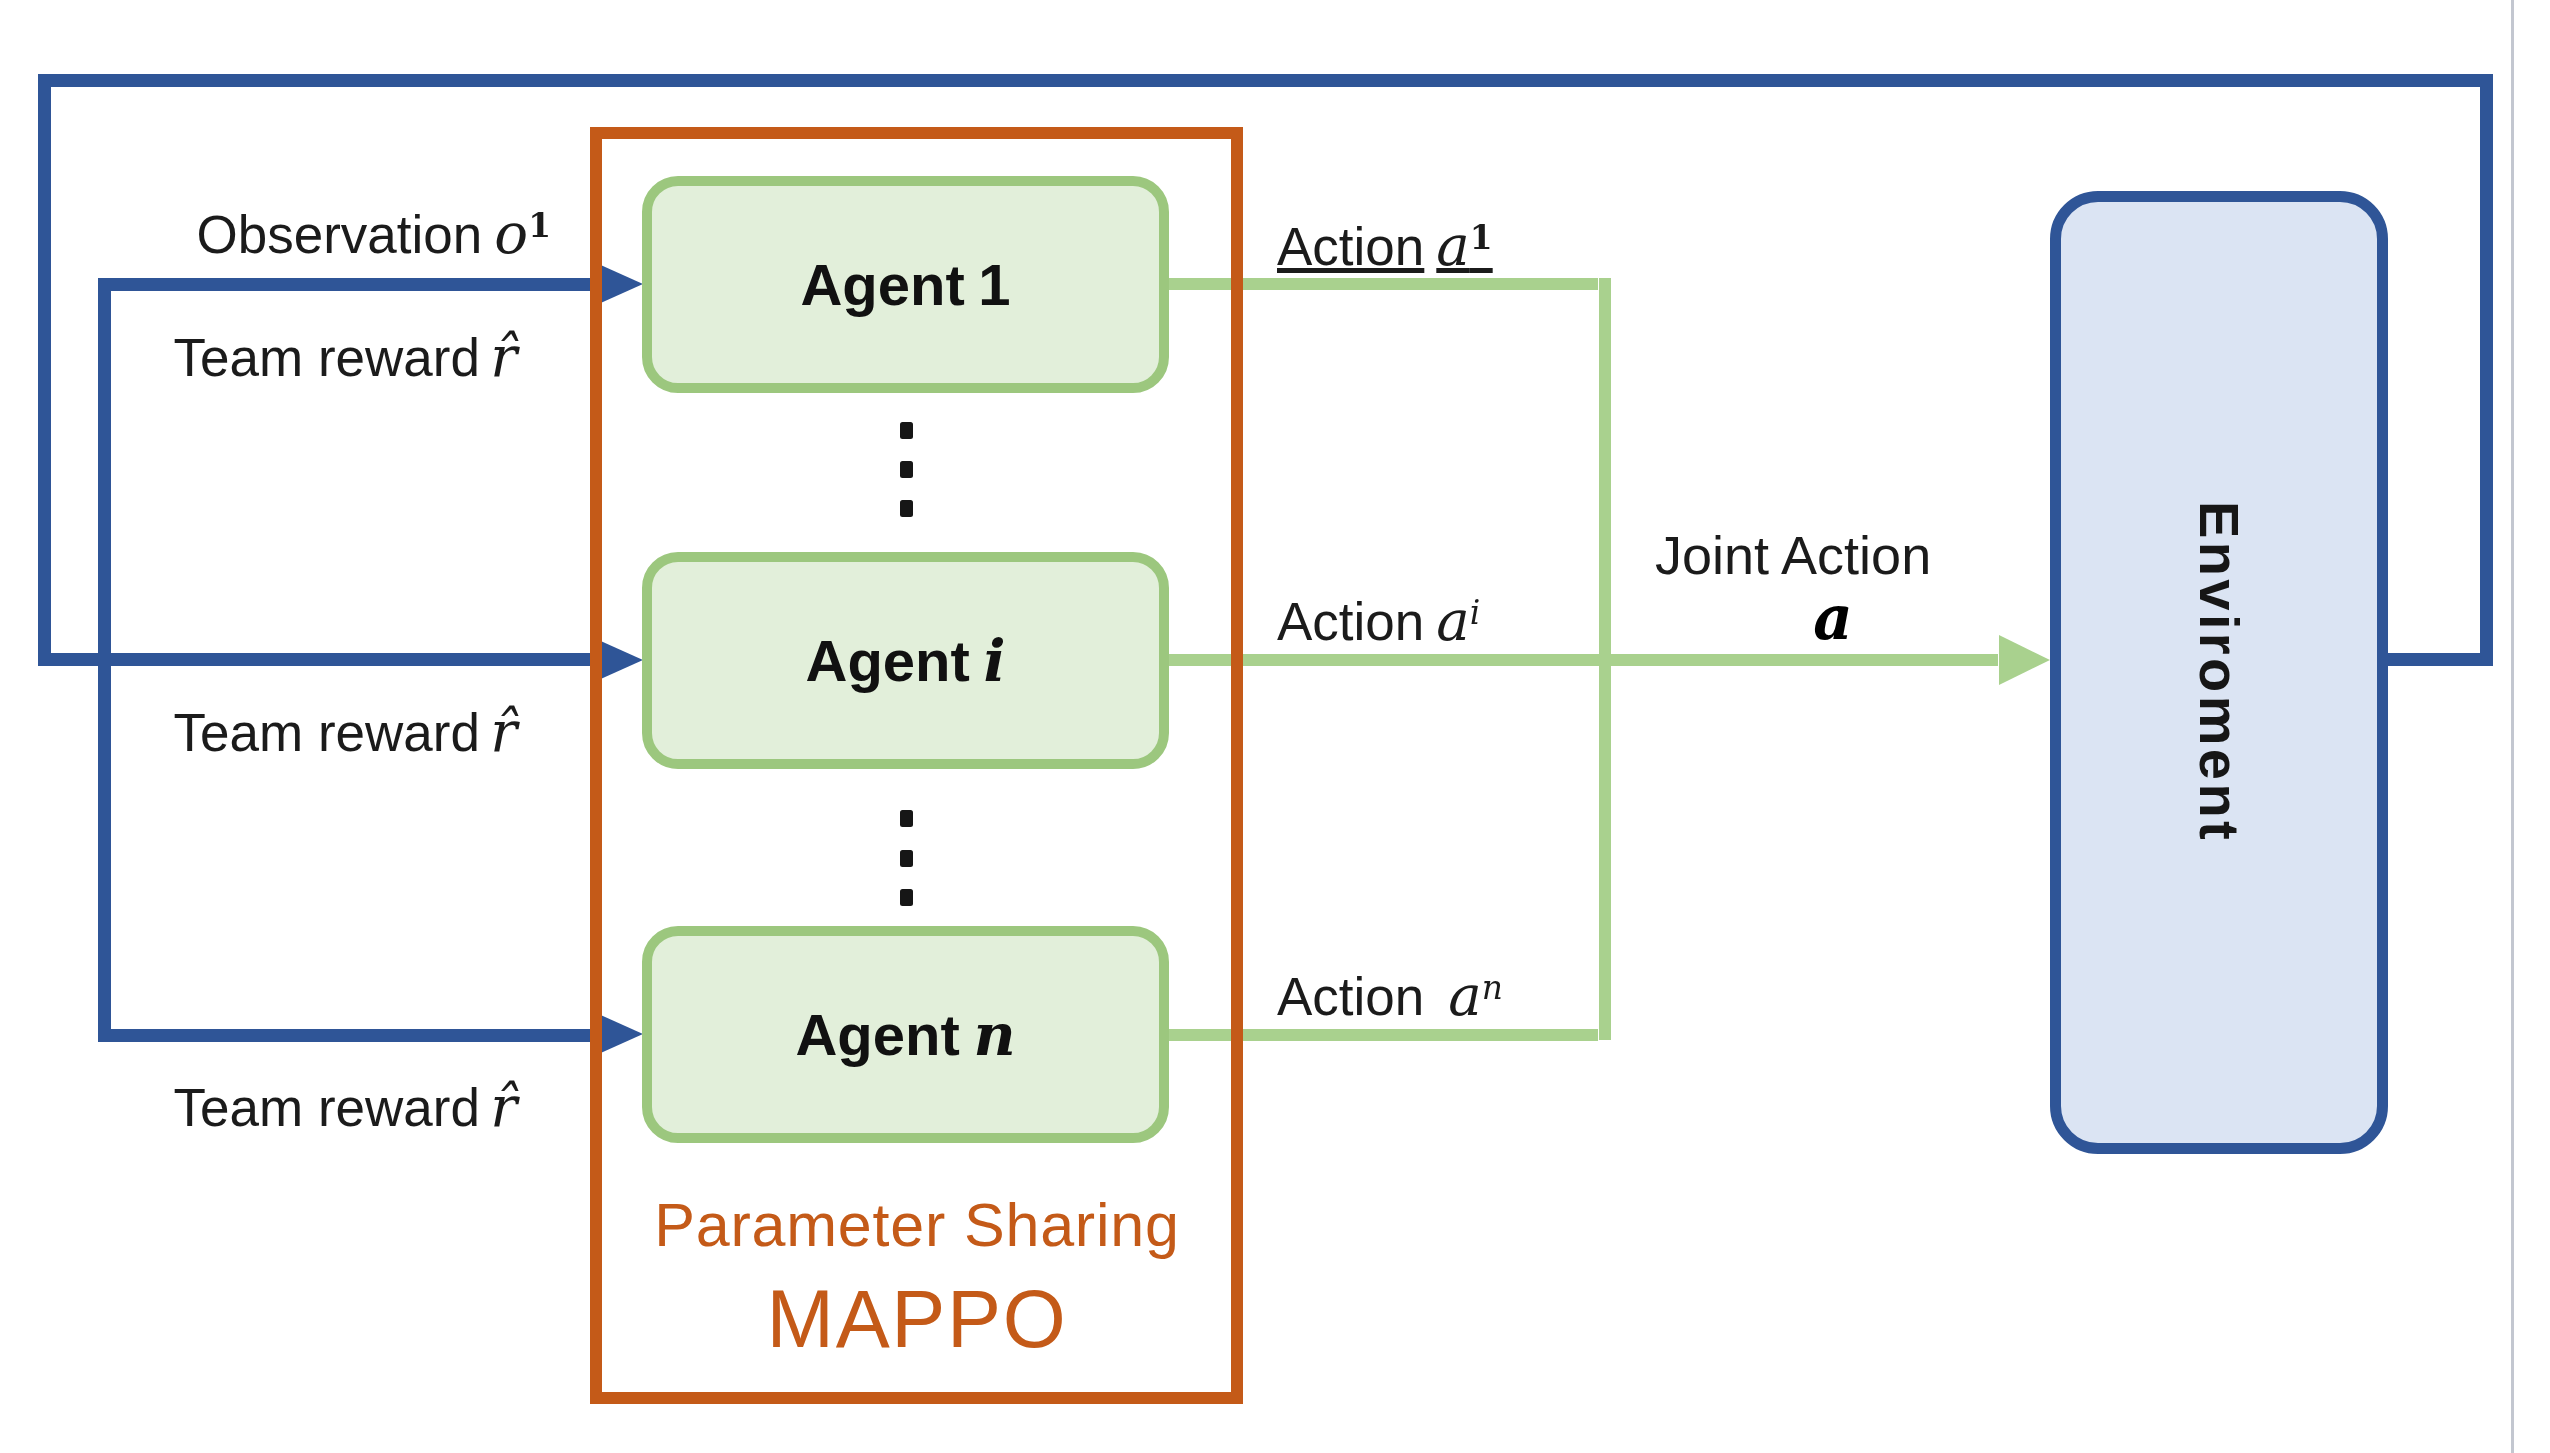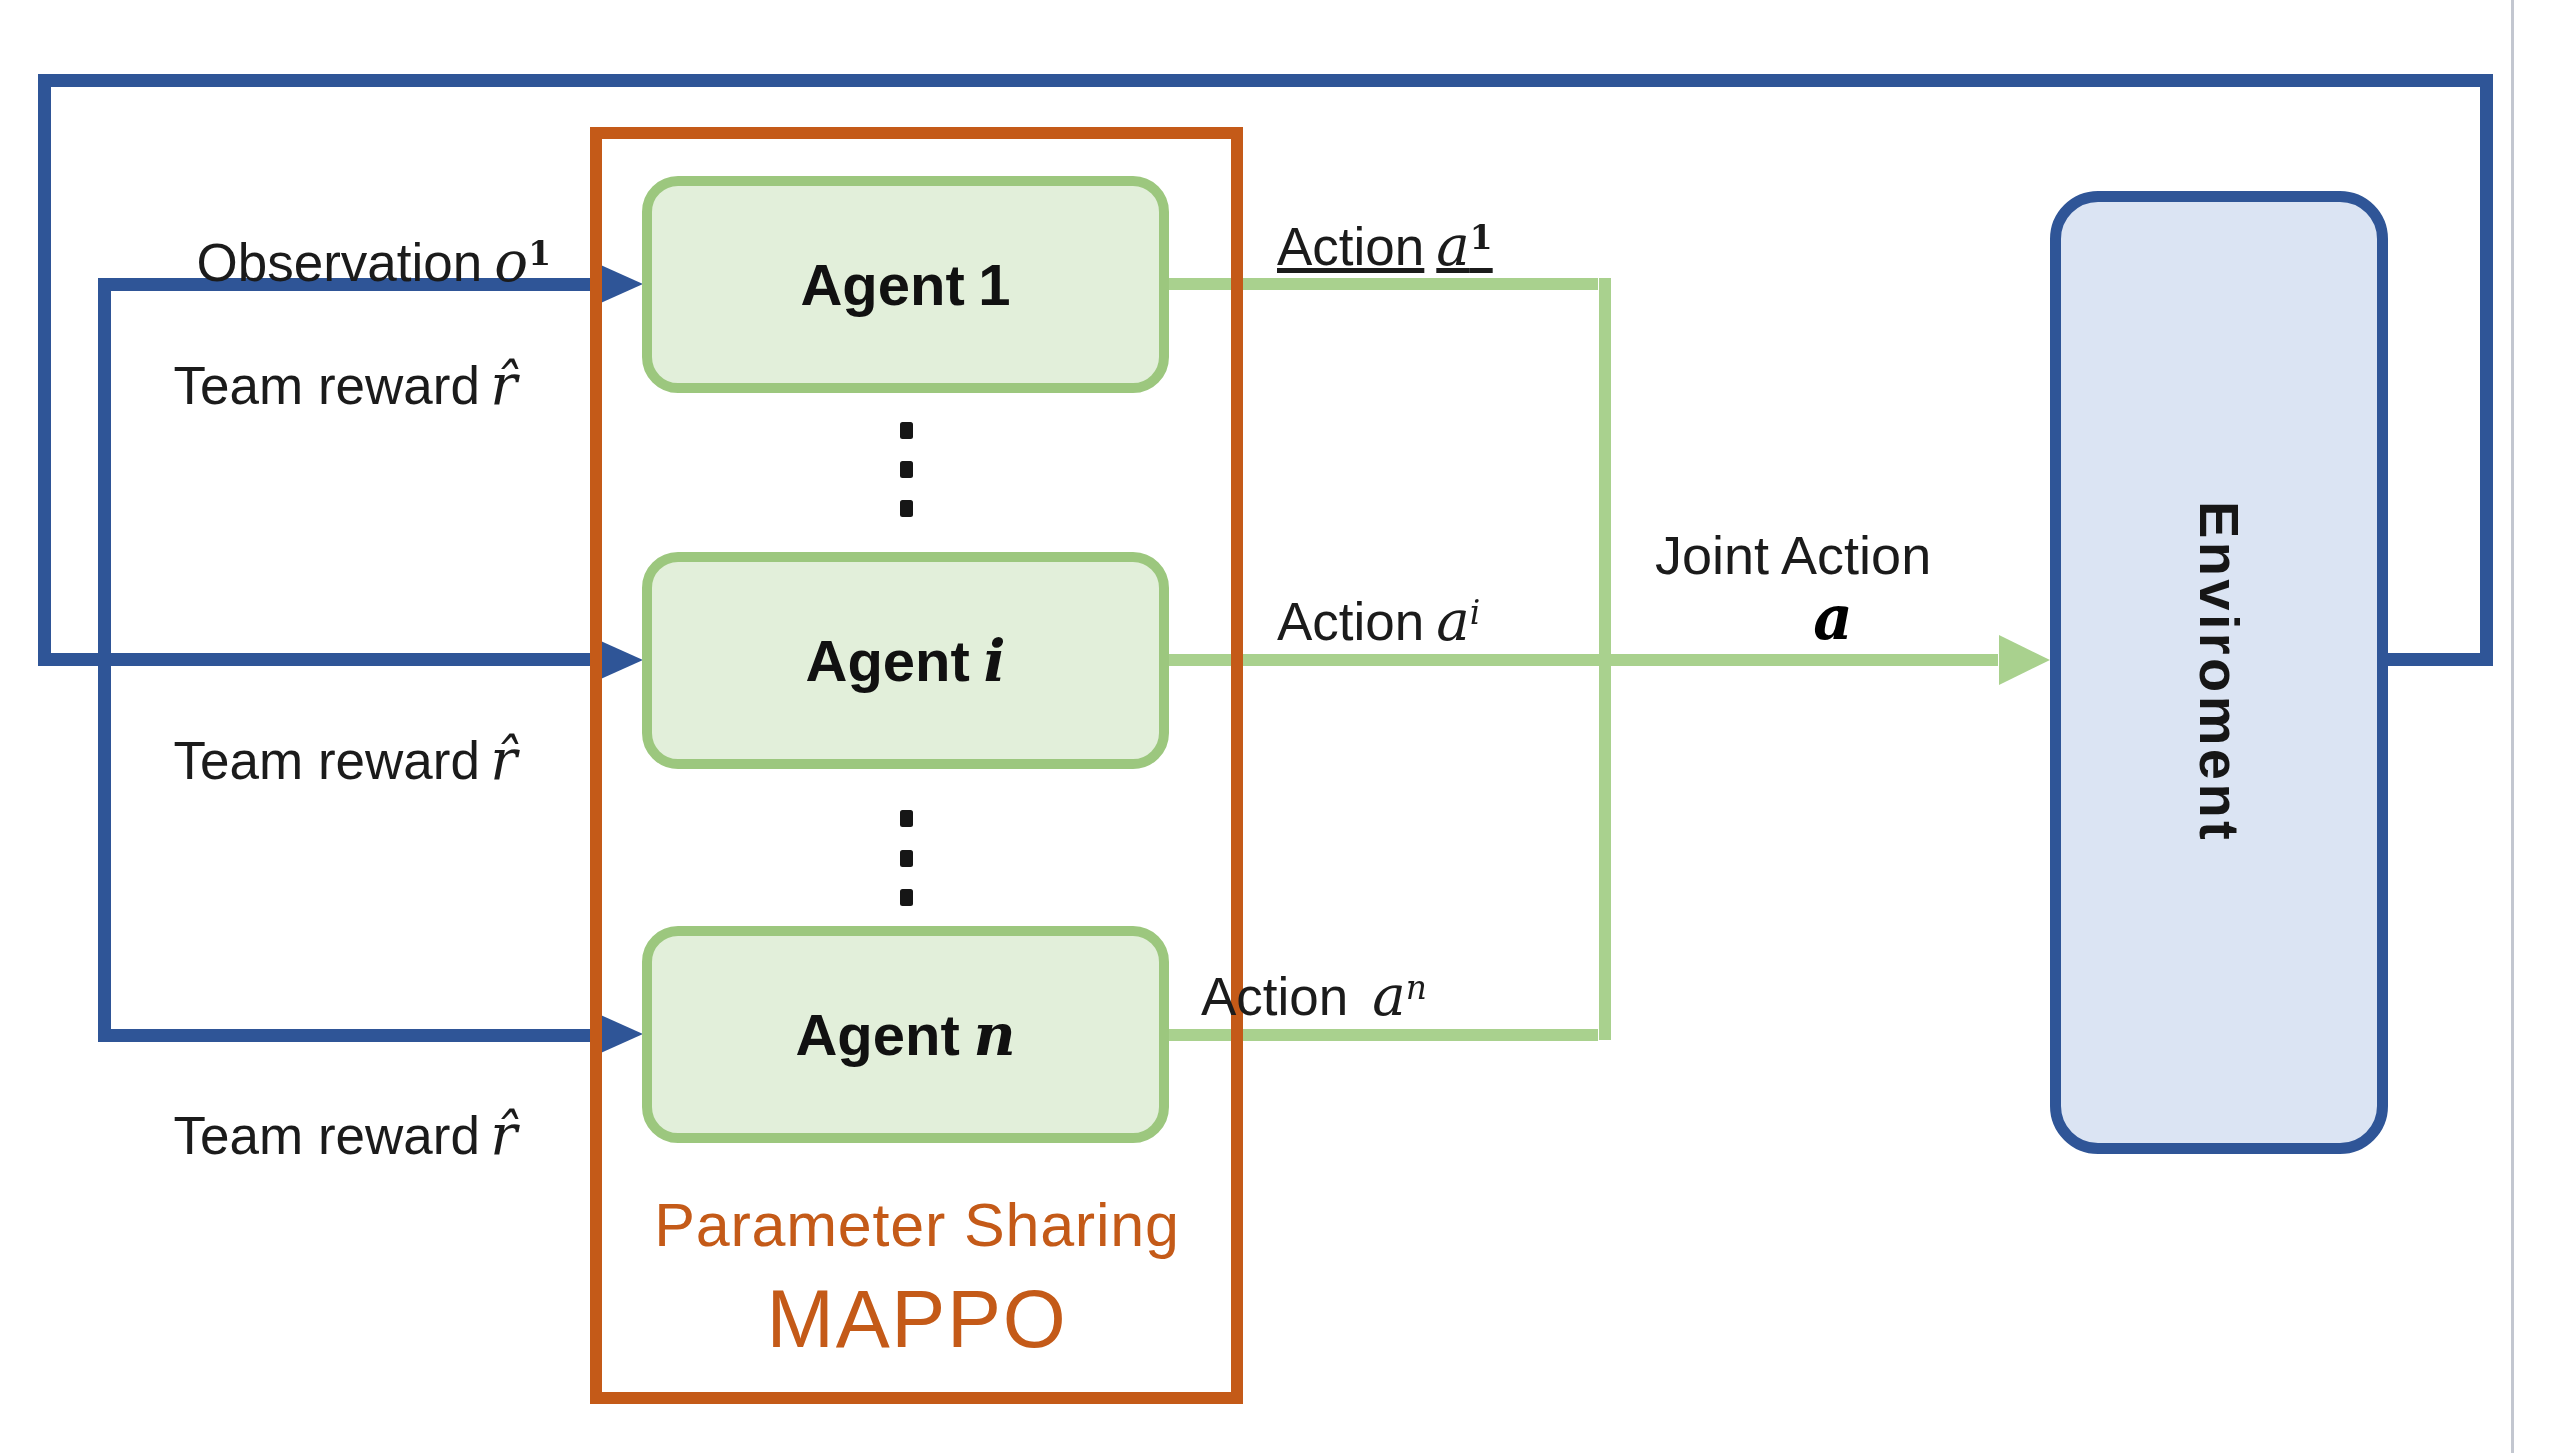--- a/index.html
+++ b/index.html
@@ -58,21 +58,21 @@
     display:flex;align-items:center;justify-content:center;
   }
   .env-label{
     writing-mode:vertical-rl;
     font-size:56px;font-weight:bold;letter-spacing:3.4px;color:#161616;
   }
   .side-label{
     position:absolute;font-size:53px;color:var(--ink);line-height:1.2;
     white-space:nowrap;
   }
-  .ra{text-align:right;margin-top:28px;}
+  .ra{text-align:right;}
   .math{font-family:"DejaVu Serif", serif;font-style:italic;font-size:1.06em;margin-left:12px;}
   .math.tight{margin-left:10.2px;}
   .sup{
     position:relative;top:-0.5em;font-size:0.62em;
     font-family:"DejaVu Serif", serif;
   }
   .sup.it{font-style:italic;}
   .sup.b{font-weight:bold;font-style:normal;}
   .joint-label{
     position:absolute;left:1655px;top:524px;width:356px;text-align:left;
@@ -162,21 +162,21 @@
   <div class="side-label ra" style="left:127px;top:1073px;width:390px;">
     <span>Team reward</span><span class="math tight">r̂</span>
   </div>
 
   <div class="side-label" style="left:1277px;top:212px;text-decoration:underline;">
     <span>Action</span><span class="math">a</span><span class="sup b">1</span>
   </div>
   <div class="side-label" style="left:1277px;top:587px;">
     <span>Action</span><span class="math">a</span><span class="sup it">i</span>
   </div>
-  <div class="side-label" style="left:1201px;top:962px;">
+  <div class="side-label" style="left:1277px;top:962px;">
     <span>Action</span><span class="sup it" style="margin-left:12px;font-size:0.62em;"></span><span class="math" style="margin-left:12px;">a</span><span class="sup it">n</span>
   </div>
 
   <div class="joint-label">Joint Action</div>
   <div class="joint-symbol">a</div>
 
 </div>
 
 
 </body></html>

